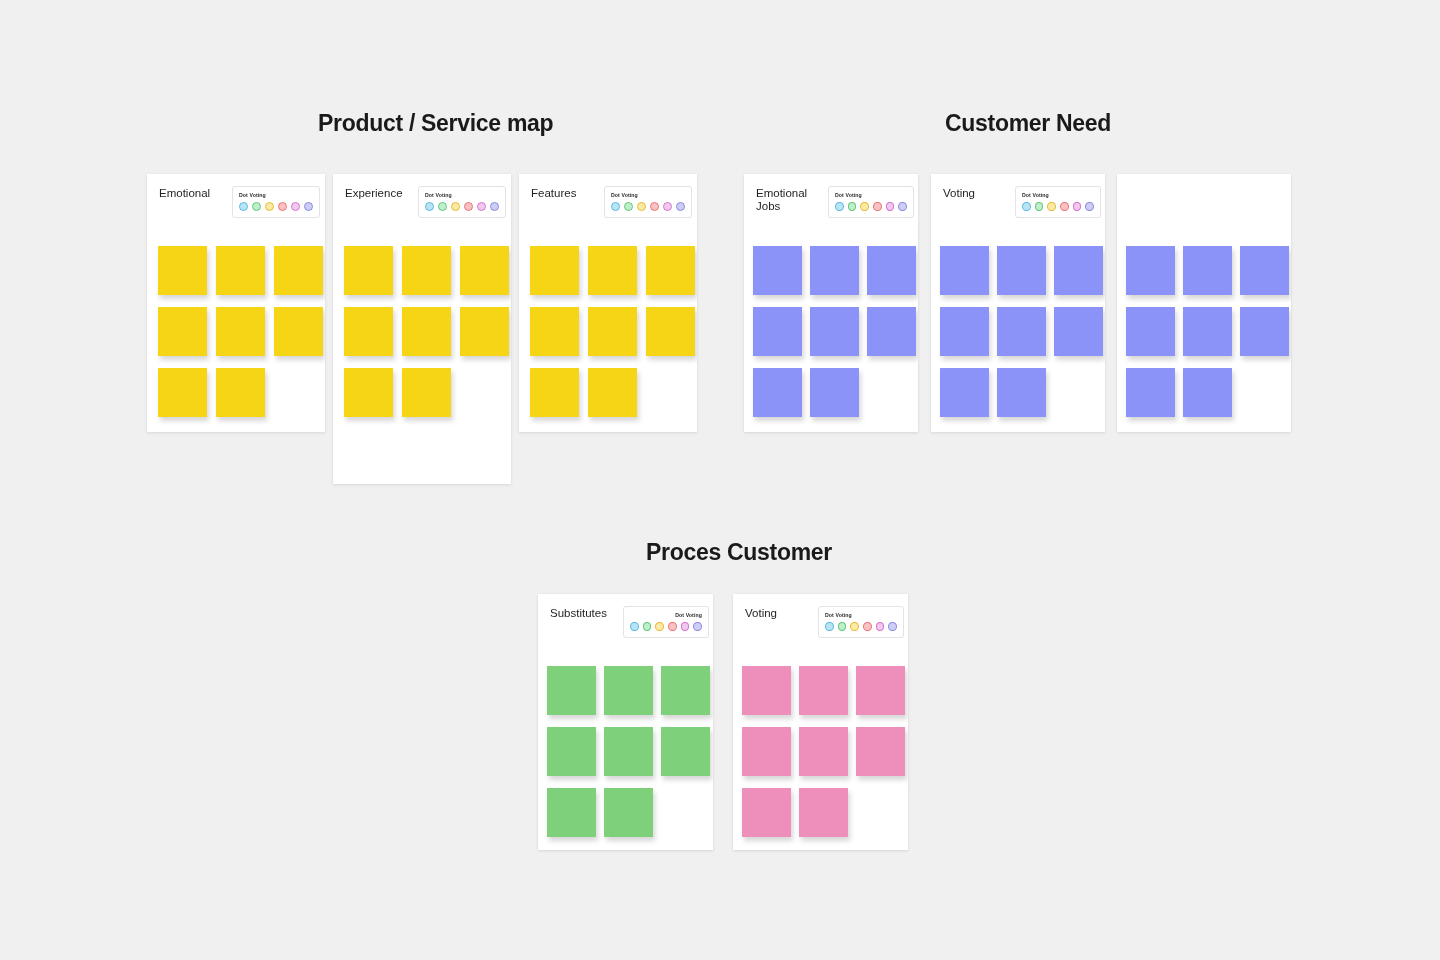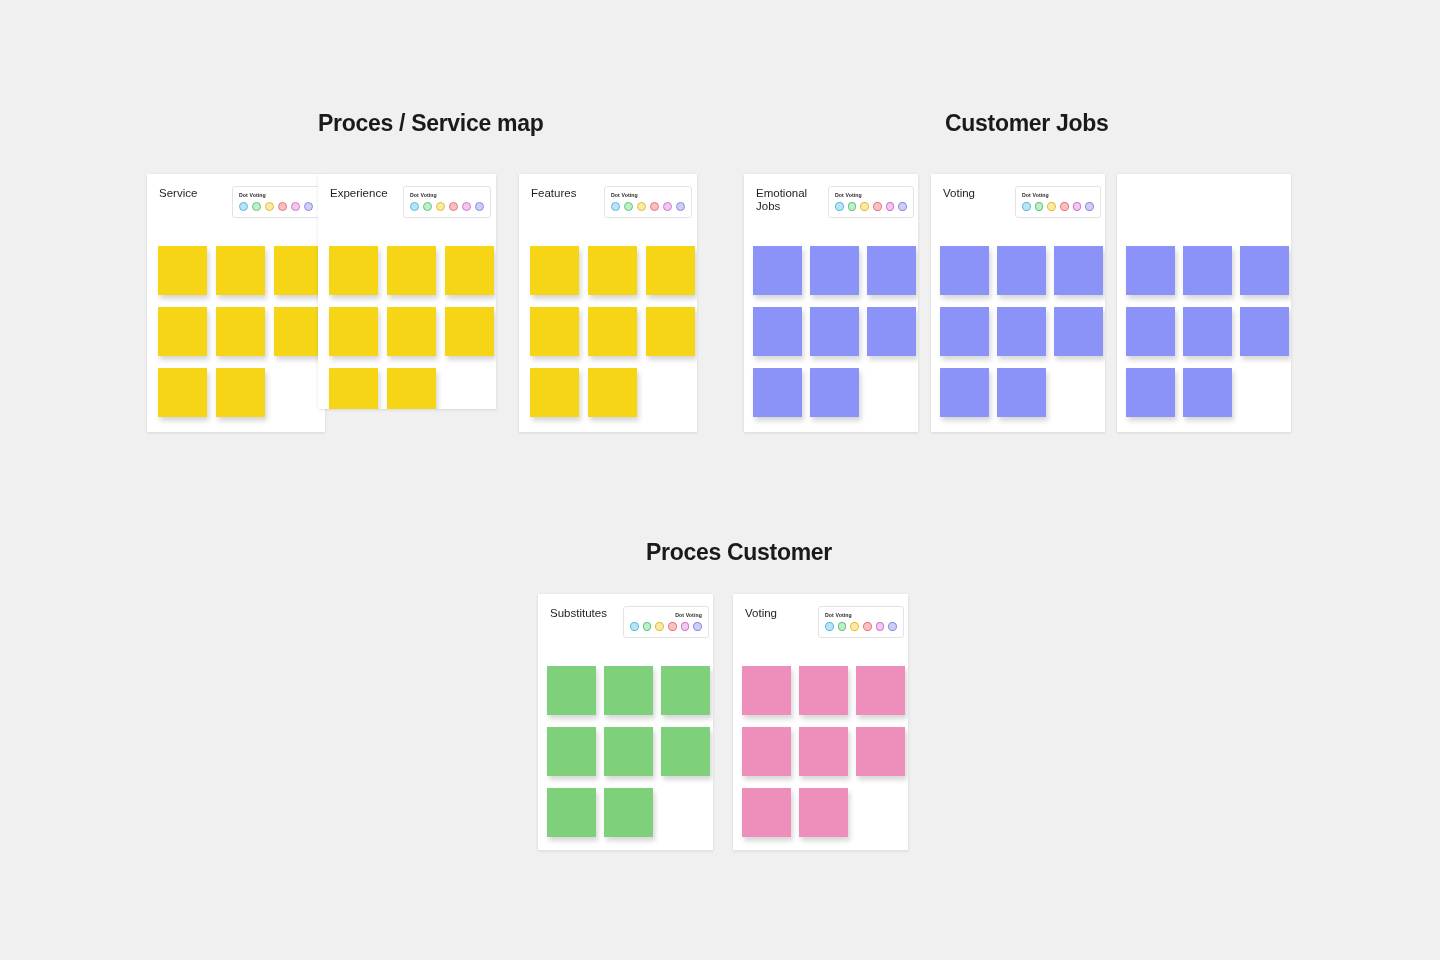--- a/index.html
+++ b/index.html
@@ -101,44 +101,44 @@
     position: relative;
     box-shadow: 2px 4px 5px rgba(0,0,0,0.16);
   }
   .note-empty {
     visibility: hidden;
   }
 
   
   
   #card-benefits   { left: 147px; top: 174px; width: 178px; height: 258px; }
-  #card-experience { left: 318px; top: 174px; width: 178px; height: 235px; }
+  #card-experience { left: 333px; top: 174px; width: 178px; height: 310px; }
   #card-features   { left: 519px; top: 174px; width: 178px; height: 258px; }
   
   #card-emotional  { left: 744px; top: 174px; width: 174px; height: 258px; }
   #card-fears      { left: 931px; top: 174px; width: 174px; height: 258px; }
   #card-functional { left: 1117px; top: 174px; width: 174px; height: 258px; }
   
   #card-substitutes{ left: 538px; top: 594px; width: 175px; height: 256px; text-align: right; }
   #card-inertia    { left: 733px; top: 594px; width: 175px; height: 256px; }
 </style>
 </head>
 <body>
 
 <div class="board">
 
-  <div class="section-title" id="title-product">Proces / Service map</div>
-
-  <div class="section-title" id="title-customer">Customer Jobs</div>
+  <div class="section-title" id="title-product">Product / Service map</div>
+
+  <div class="section-title" id="title-customer">Customer Need</div>
 
   <div class="section-title" id="title-process">Proces Customer</div>
 
   <div class="card" id="card-benefits">
     <div class="card-head">
-      <div class="card-title">Service</div>
+      <div class="card-title">Emotional</div>
       <div class="dotvote" style="left: 85px; width: 88px;">
         <div class="dotvote-label">Dot Voting</div>
         <div class="dotvote-dots">
             <span class="dot" style="background: rgb(185, 228, 245); border: 1.2px solid rgb(90, 184, 224);"></span>
             <span class="dot" style="background: rgb(191, 238, 203); border: 1.2px solid rgb(100, 199, 126);"></span>
             <span class="dot" style="background: rgb(251, 233, 168); border: 1.2px solid rgb(229, 187, 48);"></span>
             <span class="dot" style="background: rgb(249, 194, 194); border: 1.2px solid rgb(232, 115, 123);"></span>
             <span class="dot" style="background: rgb(243, 200, 239); border: 1.2px solid rgb(212, 116, 207);"></span>
             <span class="dot" style="background: rgb(205, 205, 245); border: 1.2px solid rgb(138, 138, 224);"></span>
           </div>

